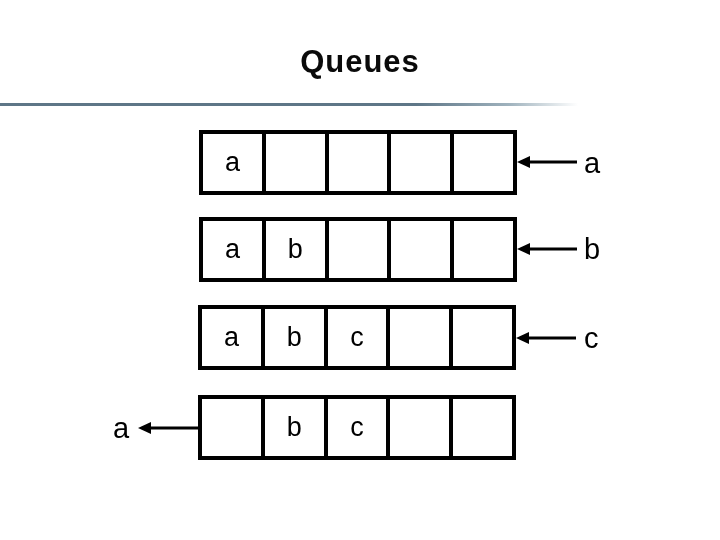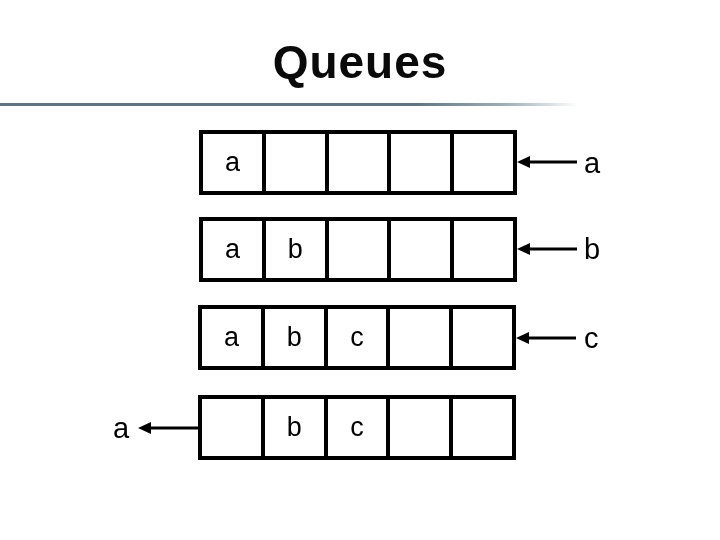--- a/index.html
+++ b/index.html
@@ -16,21 +16,21 @@
     font-family: "Liberation Sans", "DejaVu Sans", sans-serif;
     color: #000000;
   }
   .title {
     position: absolute;
     top: 36px;
     left: 0;
     width: 100%;
     margin: 0;
     text-align: center;
-    font-size: 46px;
+    font-size: 31px;
     line-height: 52px;
     font-weight: bold;
     letter-spacing: 1px;
     color: #0a0a0a;
   }
   .title-rule {
     position: absolute;
     top: 103px;
     left: 0;
     width: 578px;

